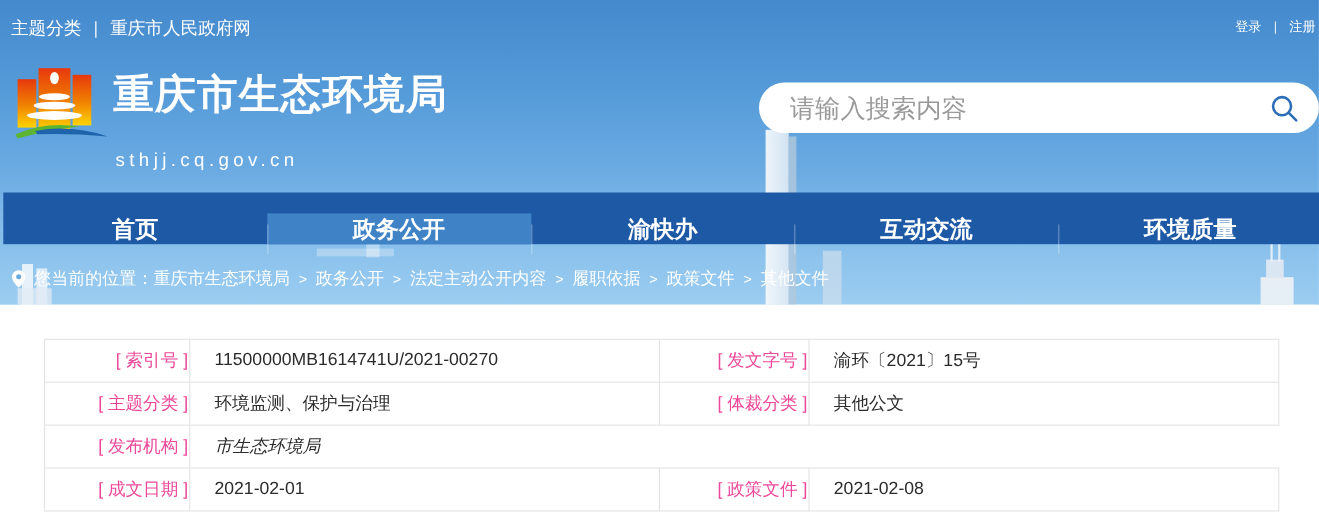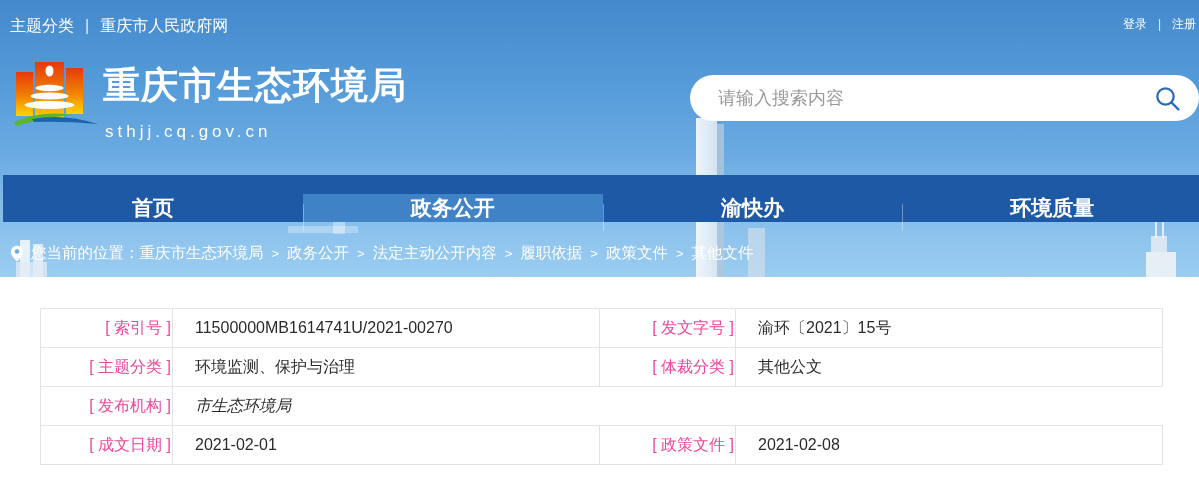--- a/index.html
+++ b/index.html
@@ -26,24 +26,24 @@
   .t4{left:288px;top:226px;width:70px;height:7px;background:rgba(255,255,255,.30);}
   .t5{left:333px;top:221px;width:12px;height:13px;background:rgba(255,255,255,.38);}
   
   .topbar{position:absolute;left:10px;top:16px;color:#fff;font-size:16px;}
   .topbar .sep,.auth .sep{margin:0 11px;opacity:.85;}
   .topbar a,.auth a{color:#fff;text-decoration:none;cursor:pointer;}
   .auth{position:absolute;right:3px;top:16px;color:#fff;font-size:12px;white-space:nowrap;}
   
   .logo{position:absolute;left:14px;top:60px;width:84px;height:72px;cursor:pointer;}
   .site-title{position:absolute;left:103px;top:67px;color:#fff;font-size:37px;font-weight:bold;line-height:1;letter-spacing:1px;white-space:nowrap;}
-  .site-domain{position:absolute;left:105px;top:122px;color:#fff;font-size:17px;letter-spacing:4px;}
+  .site-domain{position:absolute;left:105px;top:136px;color:#fff;font-size:17px;letter-spacing:4px;}
   
   .search{position:absolute;left:690px;top:75px;width:509px;height:46px;background:#fff;border-radius:23px;display:flex;align-items:center;}
-  .search input{flex:1;border:none;outline:none;background:transparent;margin-left:26px;font-size:18px;color:#333;font-family:inherit;}
+  .search input{flex:1;border:none;outline:none;background:transparent;margin-left:26px;font-size:23px;color:#333;font-family:inherit;}
   .search input::placeholder{color:#9a9a9a;}
   .search-btn{border:none;background:transparent;padding:0;margin:0 18px 0 8px;cursor:pointer;display:flex;align-items:center;}
   
   .nav{position:absolute;left:3px;top:175px;width:1199px;height:47px;background:var(--nav-bg);display:flex;align-items:flex-end;}
   .nav-item{flex:1;display:flex;align-items:center;justify-content:center;color:#fff;font-size:21px;font-weight:bold;cursor:pointer;position:relative;}
   .nav-item.active{background:var(--nav-active);}
   .nav-item:not(:first-child)::before{content:"";position:absolute;left:0;top:10px;height:27px;width:1px;background:rgba(255,255,255,.35);}
   
   .breadcrumb{position:absolute;left:10px;top:243px;display:flex;align-items:center;color:#fff;font-size:15.5px;white-space:nowrap;}
   .breadcrumb .pin{margin-right:7px;display:flex;}
@@ -125,20 +125,23 @@
       <div class="nav-item">
         <span>首页</span>
       </div>
       <div class="nav-item active">
         <span>政务公开</span>
       </div>
       <div class="nav-item">
         <span>渝快办</span>
       </div>
       <div class="nav-item">
+        <span>互动交流</span>
+      </div>
+      <div class="nav-item">
         <span>环境质量</span>
       </div>
     </div>
 
   <div class="breadcrumb">
     <span class="pin">
       <svg width="14" height="19" viewBox="0 0 16 20">
         <path d="M8,1 C4.1,1 1,4.1 1,8 c0,5 7,11 7,11 s7,-6 7,-11 C15,4.1 11.9,1 8,1 z" fill="#fff"></path>
         <circle cx="8" cy="7.8" r="2.6" fill="#6aa9dd"></circle>
       </svg>

